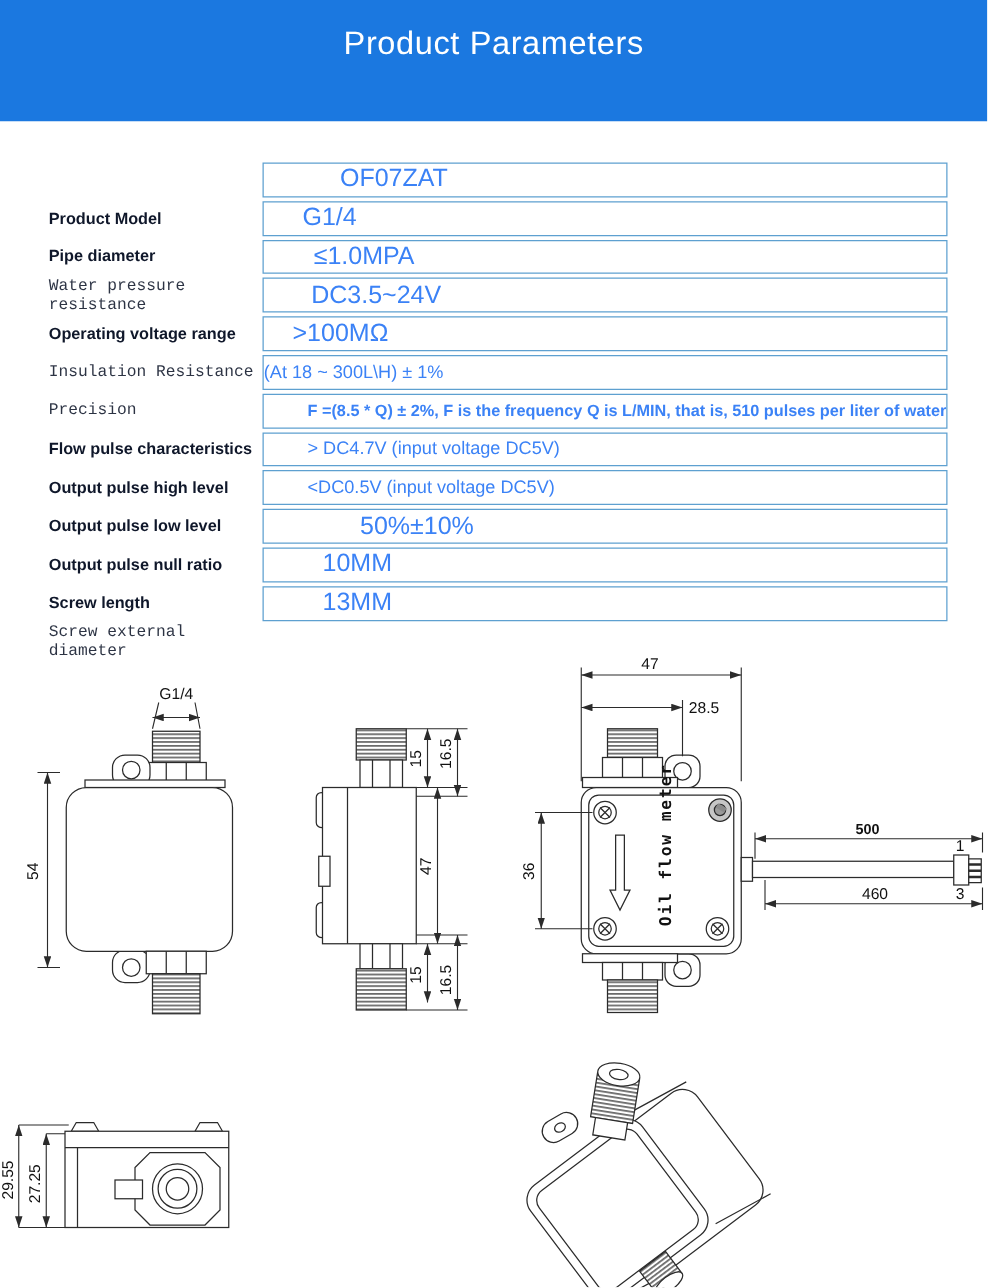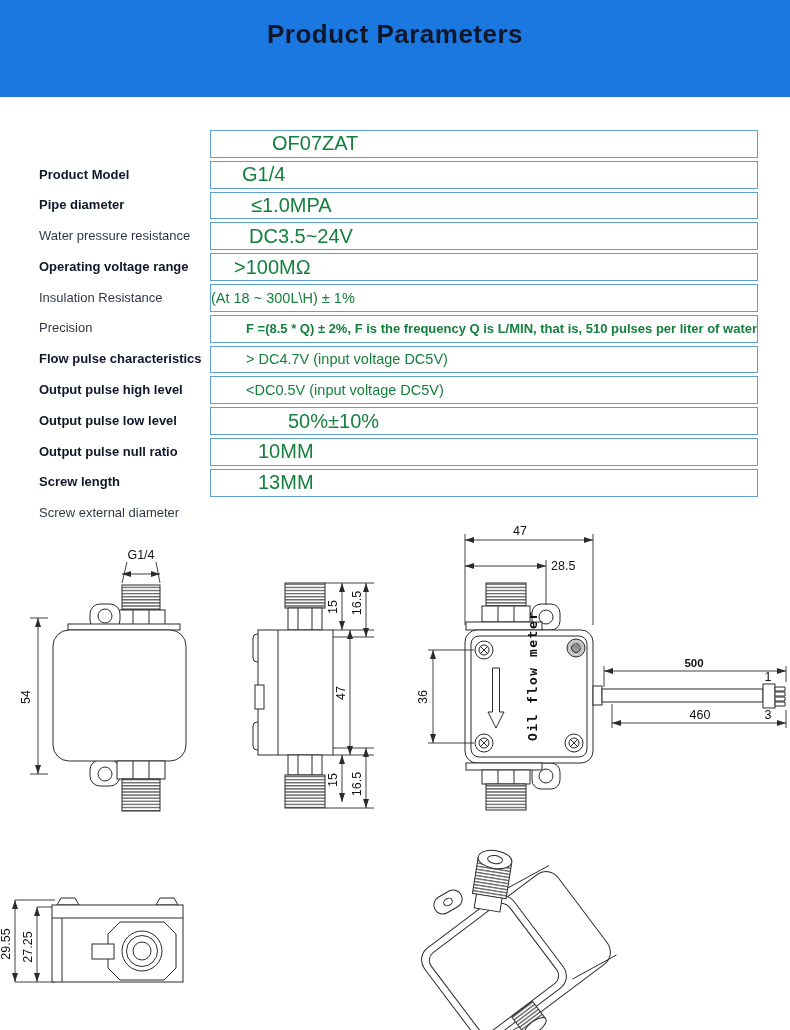--- a/index.html
+++ b/index.html
@@ -1,27 +1,27 @@
 <!DOCTYPE html>
 <html><head>
 <meta charset="utf-8">
 <style>
   html,body{margin:0;padding:0;background:#fff;}
   .page{position:relative;width:790px;height:1030px;background:#ffffff;overflow:hidden;
         font-family:"Liberation Sans",sans-serif;}
   .hdr{position:absolute;top:0;left:0;width:790px;height:97px;background:#1b78e0;}
-  .hdr .title{color:#0f172a;text-align:center;font-size:26px;font-weight:700;
+  .hdr .title{color:#ffffff;text-align:center;font-size:26px;font-weight:400;
         margin:0;padding-top:19px;letter-spacing:0.5px;}
   .spec{position:absolute;left:35px;top:130px;width:723px;}
   .row{display:flex;height:27.8px;margin-bottom:3px;}
   .lbl{width:168px;min-width:168px;background:#1b78e0;color:#0f172a;font-size:13px;font-weight:bold;
        display:flex;align-items:center;padding-left:4px;box-sizing:border-box;margin-right:7px;margin-top:44px;}
-  .lbl.dim{opacity:0.88;font-weight:normal;}
+  .lbl.dim{opacity:0.88;font-weight:normal;font-family:Liberation Mono, monospace;}
   .val{flex:1;background:#fff;border:1px solid #5ea0d0;display:flex;align-items:center;
-       box-sizing:border-box;color:#15803d;white-space:nowrap;overflow:hidden;}
+       box-sizing:border-box;color:#3b82f6;white-space:nowrap;overflow:hidden;}
   .v-big{font-size:20px;}
   .v-med{font-size:14.5px;}
   .v-sm{font-size:13px;font-weight:bold;}
   .drw{position:absolute;left:0;top:515px;width:790px;height:515px;}
   svg .ln{stroke:#2b2b2b;stroke-width:1;fill:none;}
   svg .fw{stroke:#2b2b2b;stroke-width:1;fill:#ffffff;}
   svg .thr{stroke:#2b2b2b;stroke-width:1;}
   svg .dim{stroke:#2b2b2b;stroke-width:0.9;fill:none;}
   svg .dtx{font-family:"Liberation Sans",sans-serif;font-size:12.5px;fill:#111;}
   svg .dtxb{font-family:"Liberation Sans",sans-serif;font-size:11.5px;font-weight:bold;fill:#111;}

